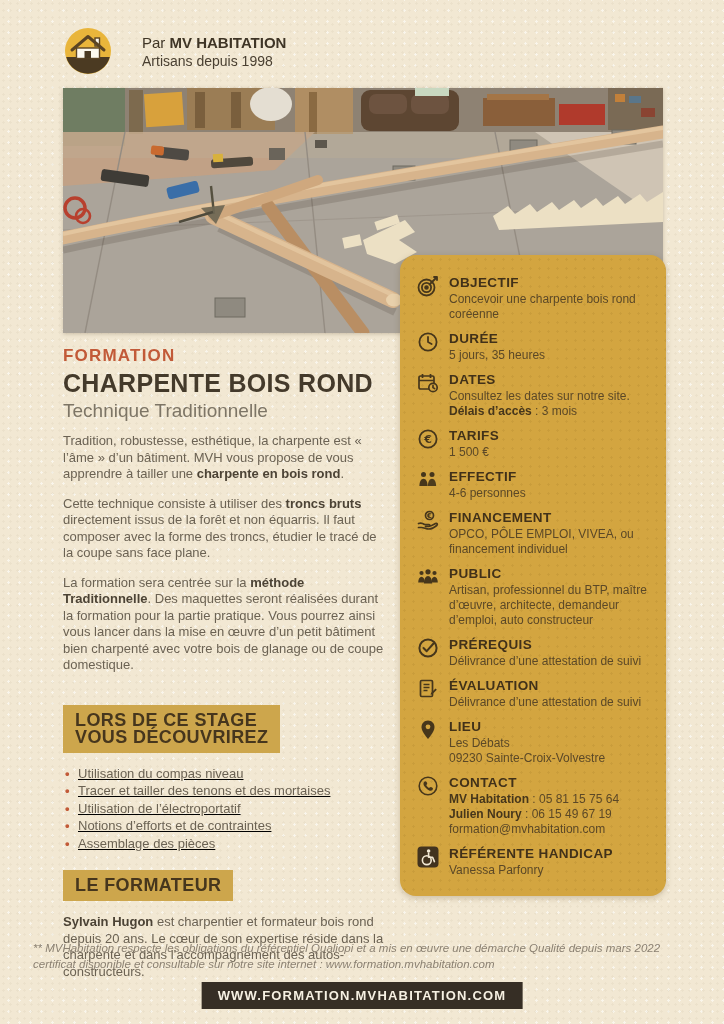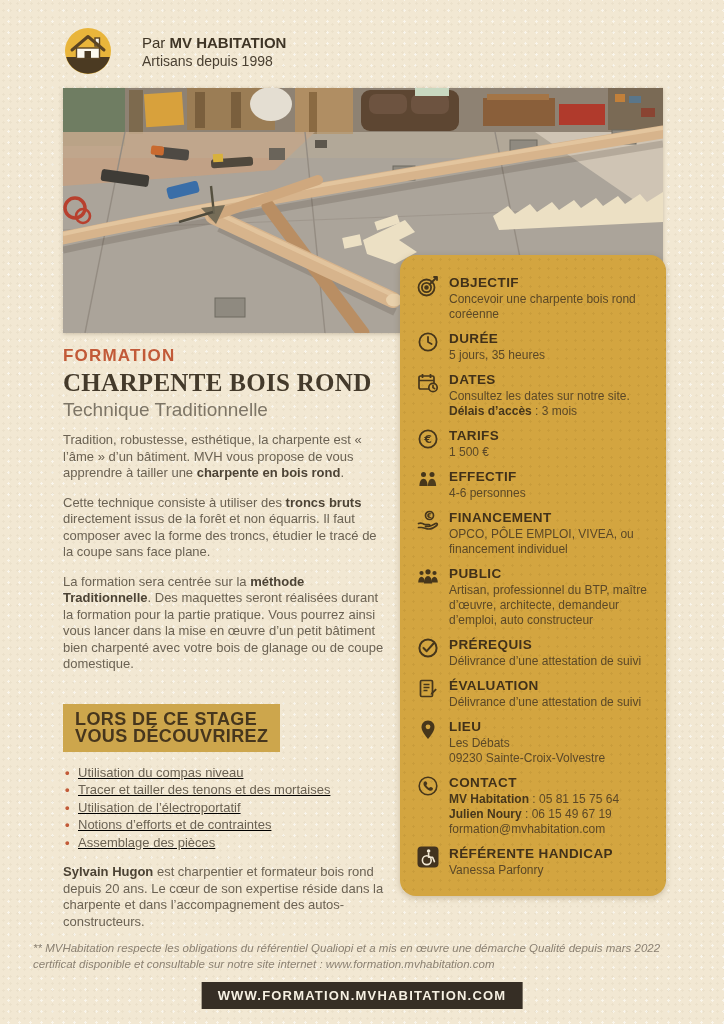--- a/index.html
+++ b/index.html
@@ -37,21 +37,21 @@
   }
   .sec{display:flex;gap:9px;}
   .ico{flex:0 0 24px;width:24px;height:24px;margin-top:-1px;}
   .ico svg{display:block;width:24px;height:24px;}
   .sec-title{font-size:13.5px;font-weight:bold;letter-spacing:.4px;color:#413119;margin-bottom:2px;}
   .sec-body{font-size:12px;line-height:15px;color:#5b4827;}
   .sec-body b{color:#46361b;}
   
   .left{position:absolute;left:63px;top:346px;width:327px;z-index:1;}
   .kicker{font-size:17px;font-weight:bold;letter-spacing:1.2px;color:#c25a38;}
-  .h1{font-size:25px;font-weight:bold;letter-spacing:.3px;color:#443a2b;margin-top:3px;font-family:Liberation Serif, serif;}
+  .h1{font-size:25px;font-weight:bold;letter-spacing:.3px;color:#443a2b;margin-top:3px;}
   .subtitle{font-size:19px;color:#7d7566;margin-top:2px;}
   .para{font-size:13px;line-height:16.5px;color:#6b6253;margin-top:11px;}
   .para b{color:#4c4335;}
   .gold-box{display:inline-block;background:#cda64c;color:#46361d;font-weight:bold;
             font-size:18px;line-height:17px;letter-spacing:.4px;padding:7px 12px;margin-top:18px;}
   .bullets{margin:12px 0 0 2px;padding:0;list-style:none;text-decoration:underline;}
   .bullets li{font-size:13px;line-height:17.5px;color:#6b6253;padding-left:13px;position:relative;}
   .bullets li::before{content:"•";position:absolute;left:0;color:#c25a38;font-weight:bold;}
   .formateur-para{margin-top:13px;}
   
@@ -349,20 +349,21 @@
     <div class="gold-box"><span>LORS DE CE STAGE</span><br><span>VOUS DÉCOUVRIREZ</span></div>
 
     <ul class="bullets">
       <li>Utilisation du compas niveau</li>
       <li>Tracer et tailler des tenons et des mortaises</li>
       <li>Utilisation de l’électroportatif</li>
       <li>Notions d’efforts et de contraintes</li>
       <li>Assemblage des pièces</li>
     </ul>
 
+    <div class="gold-box">LE FORMATEUR</div>
 
     <p class="para formateur-para"><b>Sylvain Hugon</b><span> est charpentier et formateur bois rond depuis 20 ans. Le cœur de son expertise réside dans la charpente et dans l’accompagnement des autos-constructeurs.</span></p>
   </div>
 
   <div class="footnote">** MVHabitation respecte les obligations du référentiel Qualiopi et a mis en œuvre une démarche Qualité depuis mars 2022 certificat disponible et consultable sur notre site internet : www.formation.mvhabitation.com</div>
   <div class="urlbar">WWW.FORMATION.MVHABITATION.COM</div>
 
 </div>
 
 </body></html>

